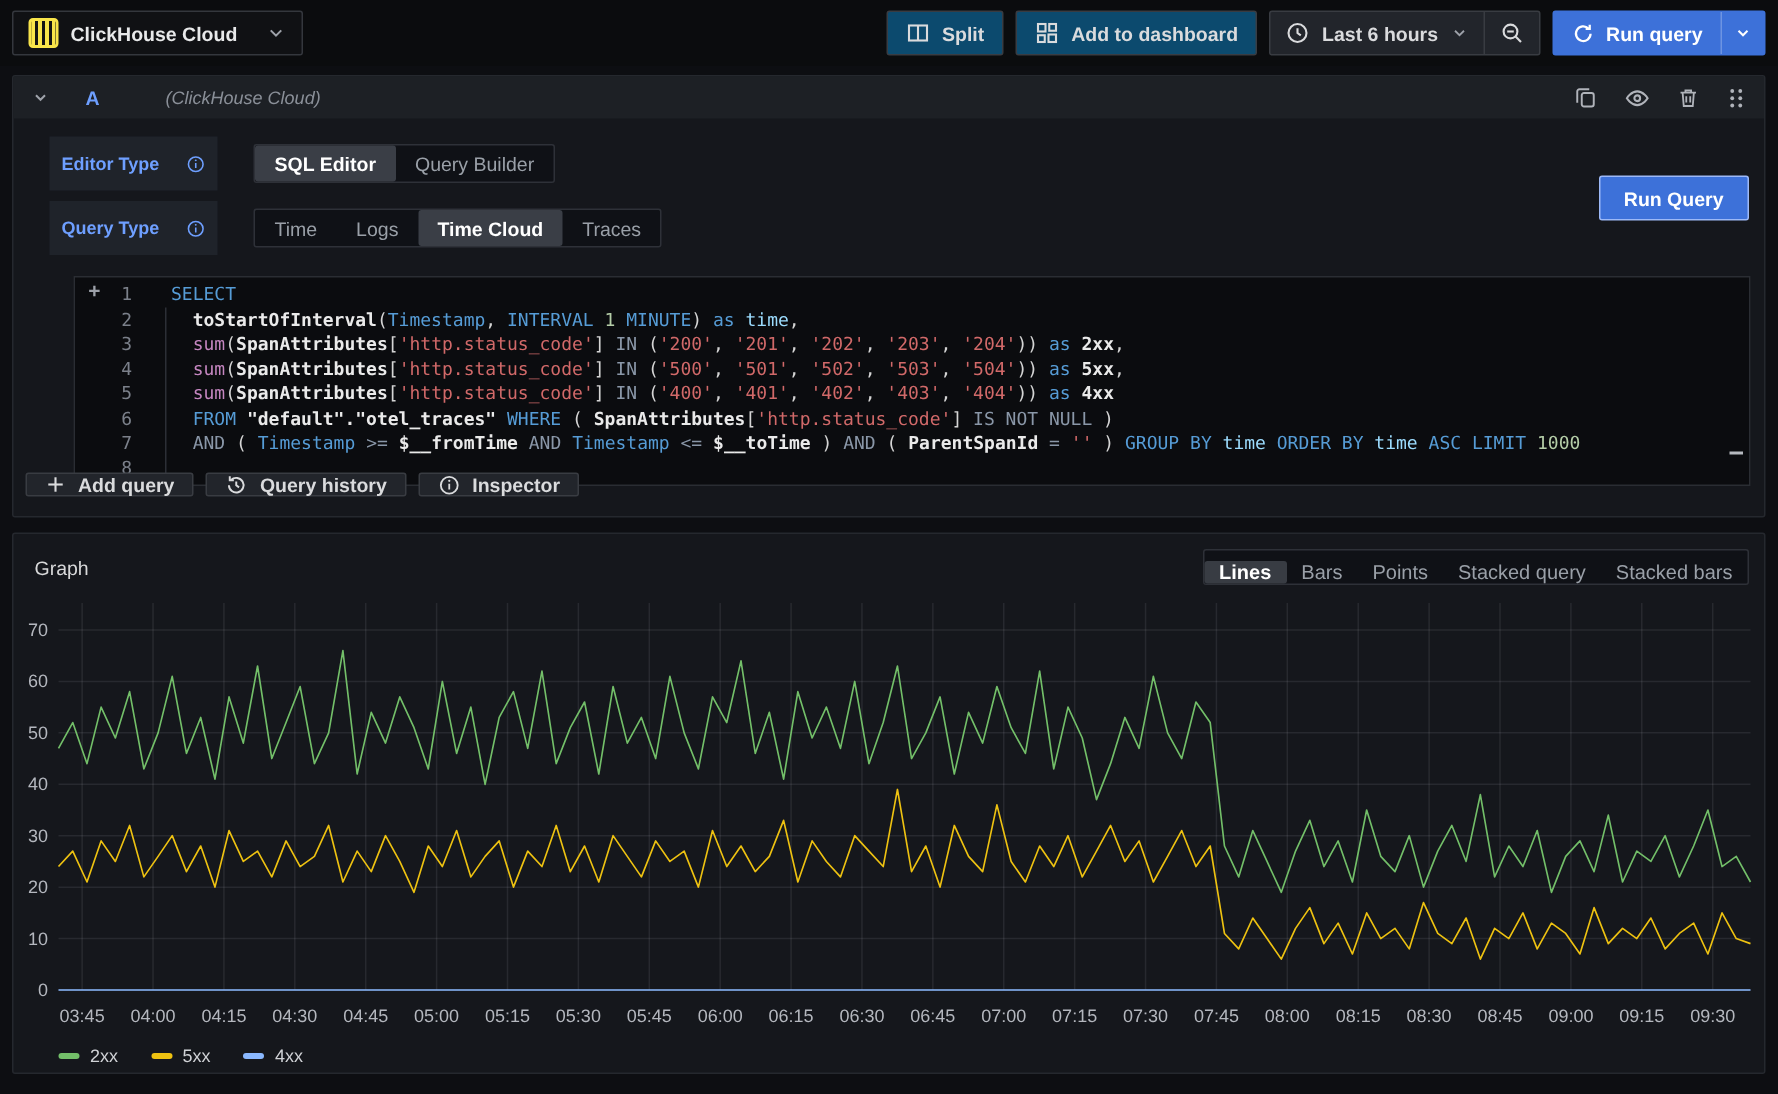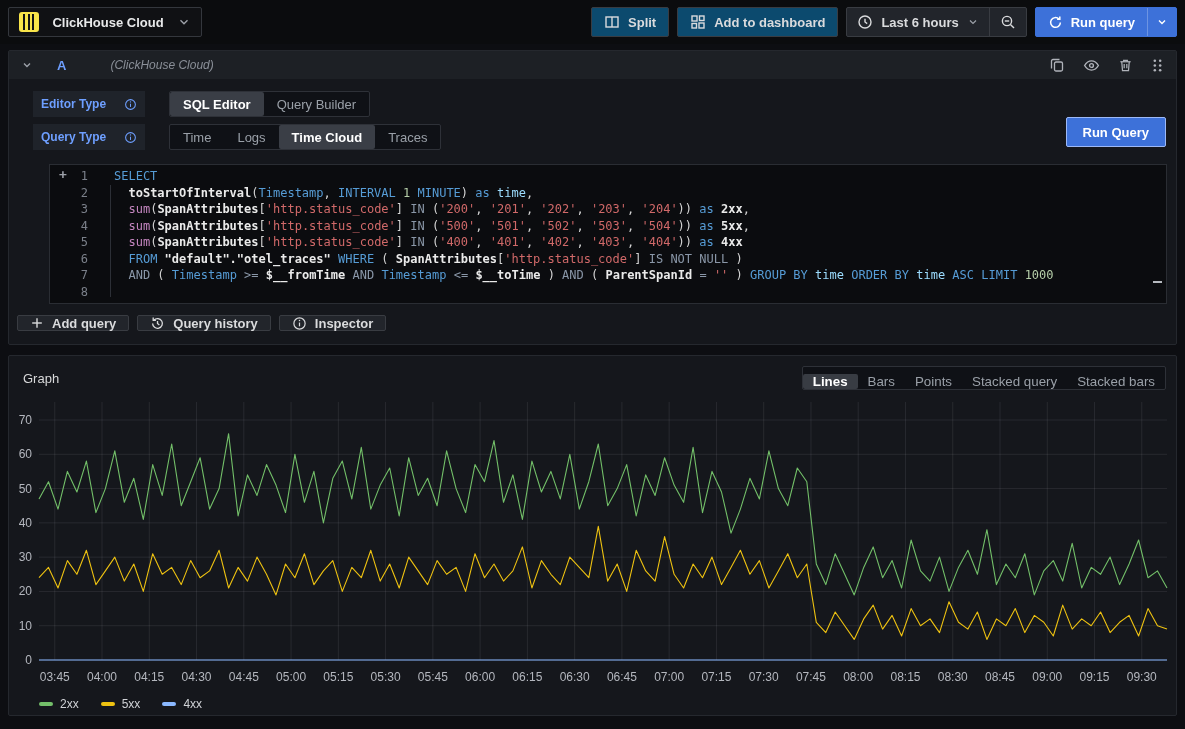--- a/index.html
+++ b/index.html
@@ -8,21 +8,21 @@
     background:#0d0e12; font-family:"Liberation Sans",sans-serif;
     position:relative; overflow:hidden; color:#d8d9da;
   }
   svg { display:block; }
   button { font-family:"Liberation Sans",sans-serif; cursor:pointer; }
 
   
   .topbar { position:absolute; top:0; left:0; right:0; height:44px;
     background:#0b0c0e; display:flex; align-items:center; padding:0 8px; gap:8px; }
   .ds-picker { display:flex; align-items:center; gap:8px; height:30px; width:194px;
-    border:1px solid #34373d; border-radius:2px; background:#101114; padding:0 10px;text-align:center; }
+    border:1px solid #34373d; border-radius:2px; background:#101114; padding:0 10px; }
   .ds-logo { width:20px; height:20px; border-radius:3px; flex:0 0 auto;
     background:repeating-linear-gradient(90deg,#f8e44a 0 2.5px,#141414 2.5px 4.5px);
     border:2px solid #f8e44a; }
   .ds-name { font-size:13px; font-weight:700; color:#e8e9ea; flex:1; }
   .tb-right { margin-left:auto; display:flex; align-items:center; gap:8px; }
   .tb-btn { height:30px; display:flex; align-items:center; gap:8px; padding:0 12px;
     background:#0c4a6e; border:1px solid #393c42; border-radius:2px;
     color:#dadbdd; font-size:13px; font-weight:700; }
   .tb-group { display:flex; align-items:stretch; height:30px;
     border:1px solid #393c42; border-radius:2px; background:#22252b; }
@@ -42,21 +42,21 @@
   .query-panel { position:absolute; left:8px; right:8px; top:50px; height:295px;
     background:#15171c; border:1px solid #25282e; border-radius:2px; }
   .q-header { height:28px; background:#1d2025; display:flex; align-items:center;
     padding:0 12px; gap:10px; }
   .q-ref { color:#6e9fff; font-size:13px; font-weight:700; margin-left:14px; }
   .q-hint { color:#8a8f98; font-size:12px; font-style:italic; margin-left:34px; }
   .q-actions { margin-left:auto; display:flex; align-items:center; gap:18px; color:#b0b3ba; }
   .q-actions .icon { cursor:pointer; }
   .q-body { position:relative; padding:12px 0 0 24px; }
   .inline-row { display:flex; align-items:center; margin-bottom:7px; }
-  .inline-label { width:112px; height:26px; background:#1f232a; display:flex;
+  .inline-label { width:112px; height:36px; background:#1f232a; display:flex;
     align-items:center; gap:7px; padding:0 8px; color:#6e9fff; font-size:12px; font-weight:700; }
   .inline-label .icon { margin-left:auto; }
   .seg { display:flex; align-items:stretch; height:26px; margin-left:24px;
     border:1px solid #2e3138; border-radius:2px; background:#0f1116; }
   .seg button { padding:0 13px; font-size:13px; color:#9aa0a8; background:transparent;
     border:none; border-radius:2px; }
   .seg button.active { background:#3a3e46; color:#fff; font-weight:700; }
   .run-query-panel { position:absolute; top:38px; right:10px; height:30px; padding:0 16px;
     background:#3d71d9; border:1px solid #9db9f7; border-radius:2px;
     color:#fff; font-size:13px; font-weight:700; }

